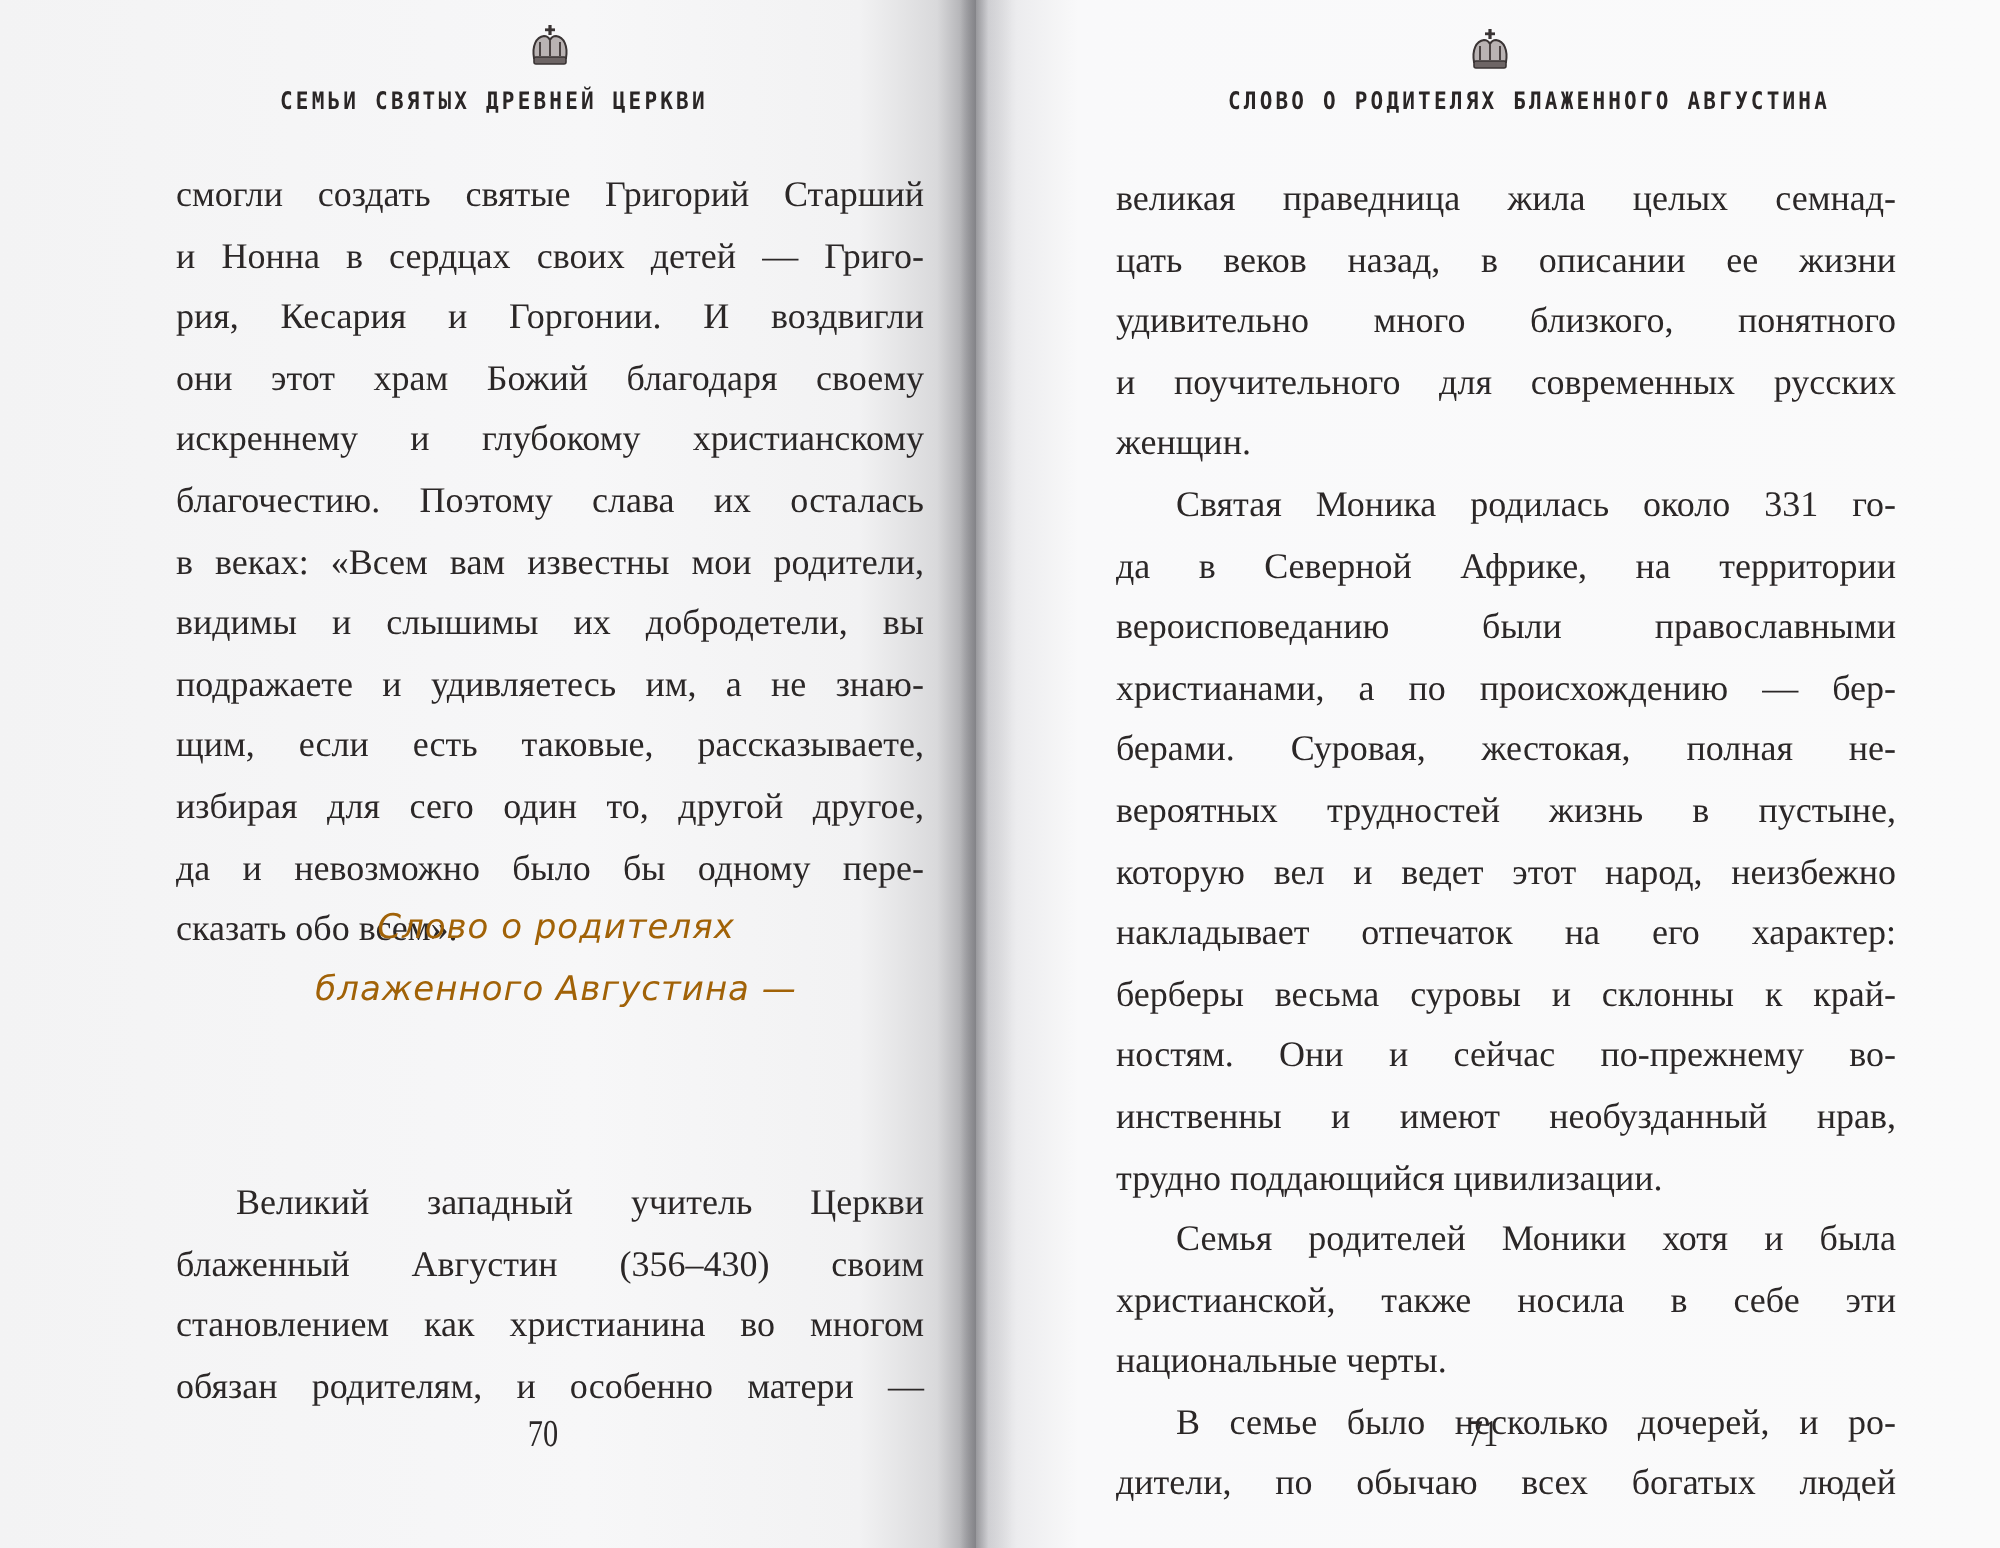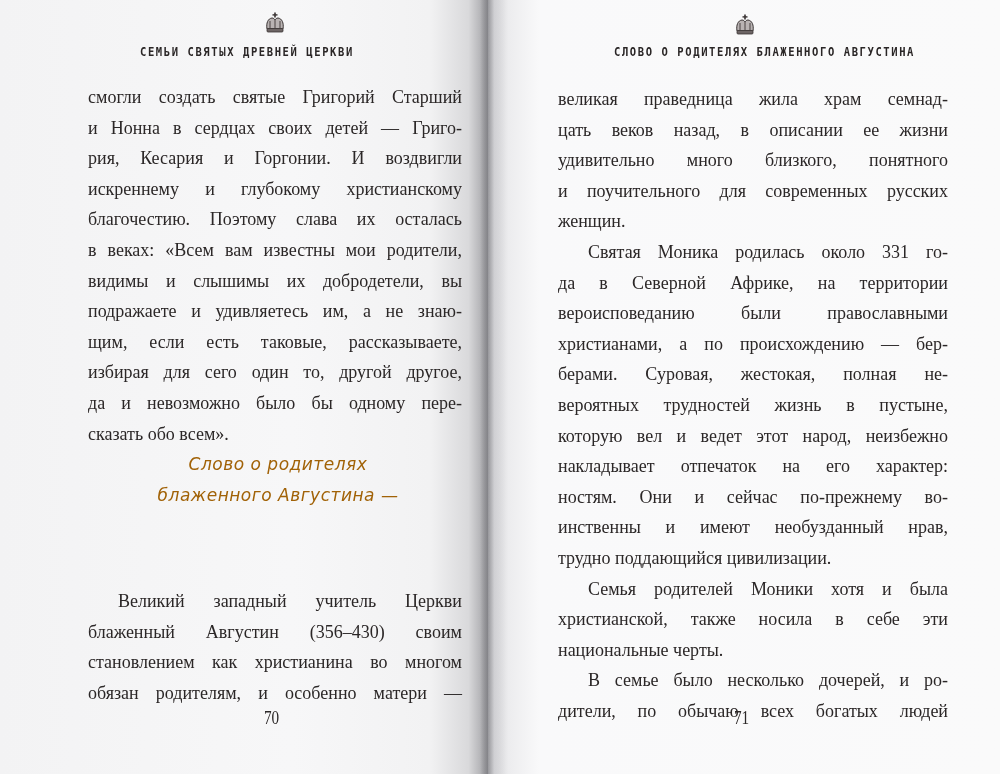--- a/index.html
+++ b/index.html
@@ -57,20 +57,21 @@
       <path d="M6 16 L6 9 M11 16 L11 8 M16 16 L16 9" stroke="#4a4242" stroke-width="1"></path>
       <rect x="3" y="16.5" width="16" height="3.5" rx="1" fill="#6d6565" stroke="#3a3434" stroke-width="0.8"></rect>
     </svg>
   </div>
   <div class="running-head" style="left:614px;">СЛОВО О РОДИТЕЛЯХ БЛАЖЕННОГО АВГУСТИНА</div>
 
   <div class="text" style="left:88px;top:82px;width:374px;">
     <span class="line">смогли создать святые Григорий Старший</span>
     <span class="line">и Нонна в сердцах своих детей — Григо-</span>
     <span class="line">рия, Кесария и Горгонии. И воздвигли</span>
+    <span class="line">они этот храм Божий благодаря своему</span>
     <span class="line">искреннему и глубокому христианскому</span>
     <span class="line">благочестию. Поэтому слава их осталась</span>
     <span class="line">в веках: «Всем вам известны мои родители,</span>
     <span class="line">видимы и слышимы их добродетели, вы</span>
     <span class="line">подражаете и удивляетесь им, а не знаю-</span>
     <span class="line">щим, если есть таковые, рассказываете,</span>
     <span class="line">избирая для сего один то, другой другое,</span>
     <span class="line">да и невозможно было бы одному пере-</span>
     <span class="line last">сказать обо всем».</span>
   </div>
@@ -83,33 +84,34 @@
   <div class="text" style="left:88px;top:567px;width:374px;margin-top:19px;">
     <span class="line indent">Великий западный учитель Церкви</span>
     <span class="line">блаженный Августин (356–430) своим</span>
     <span class="line">становлением как христианина во многом</span>
     <span class="line">обязан родителям, и особенно матери —</span>
   </div>
 
   <div class="page-number" style="left:262px;">70</div>
 
   <div class="text" style="left:558px;top:84px;width:390px;">
-    <span class="line">великая праведница жила храм семнад-</span>
+    <span class="line">великая праведница жила целых семнад-</span>
     <span class="line">цать веков назад, в описании ее жизни</span>
     <span class="line">удивительно много близкого, понятного</span>
     <span class="line">и поучительного для современных русских</span>
     <span class="line last">женщин.</span>
     <span class="line indent">Святая Моника родилась около 331 го-</span>
     <span class="line">да в Северной Африке, на территории</span>
     <span class="line">вероисповеданию были православными</span>
     <span class="line">христианами, а по происхождению — бер-</span>
     <span class="line">берами. Суровая, жестокая, полная не-</span>
     <span class="line">вероятных трудностей жизнь в пустыне,</span>
     <span class="line">которую вел и ведет этот народ, неизбежно</span>
     <span class="line">накладывает отпечаток на его характер:</span>
+    <span class="line">берберы весьма суровы и склонны к край-</span>
     <span class="line">ностям. Они и сейчас по-прежнему во-</span>
     <span class="line">инственны и имеют необузданный нрав,</span>
     <span class="line last">трудно поддающийся цивилизации.</span>
     <span class="line indent">Семья родителей Моники хотя и была</span>
     <span class="line">христианской, также носила в себе эти</span>
     <span class="line last">национальные черты.</span>
     <span class="line indent">В семье было несколько дочерей, и ро-</span>
     <span class="line">дители, по обычаю всех богатых людей</span>
 
   </div>

